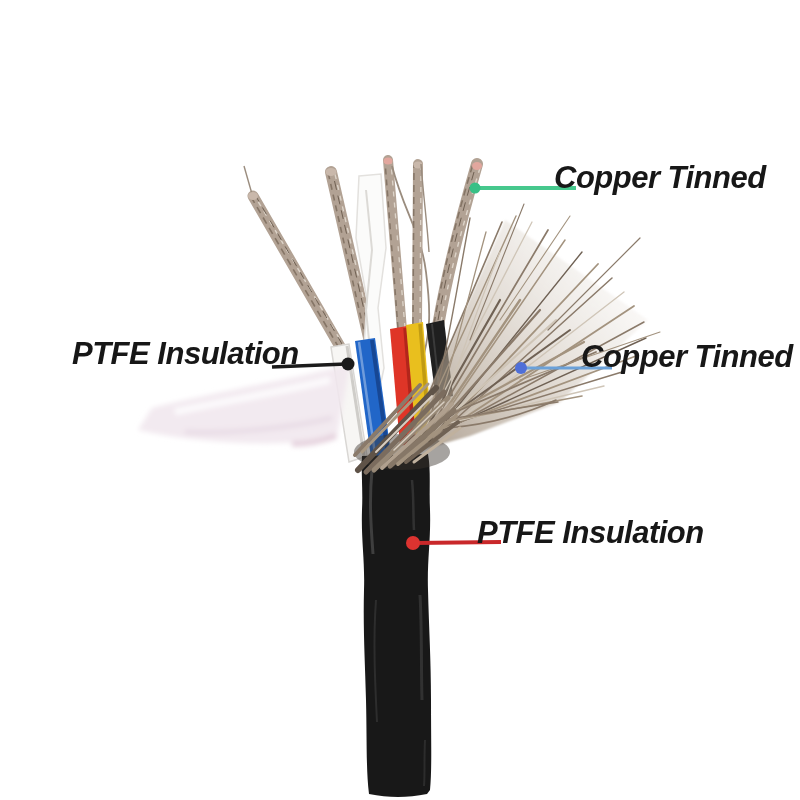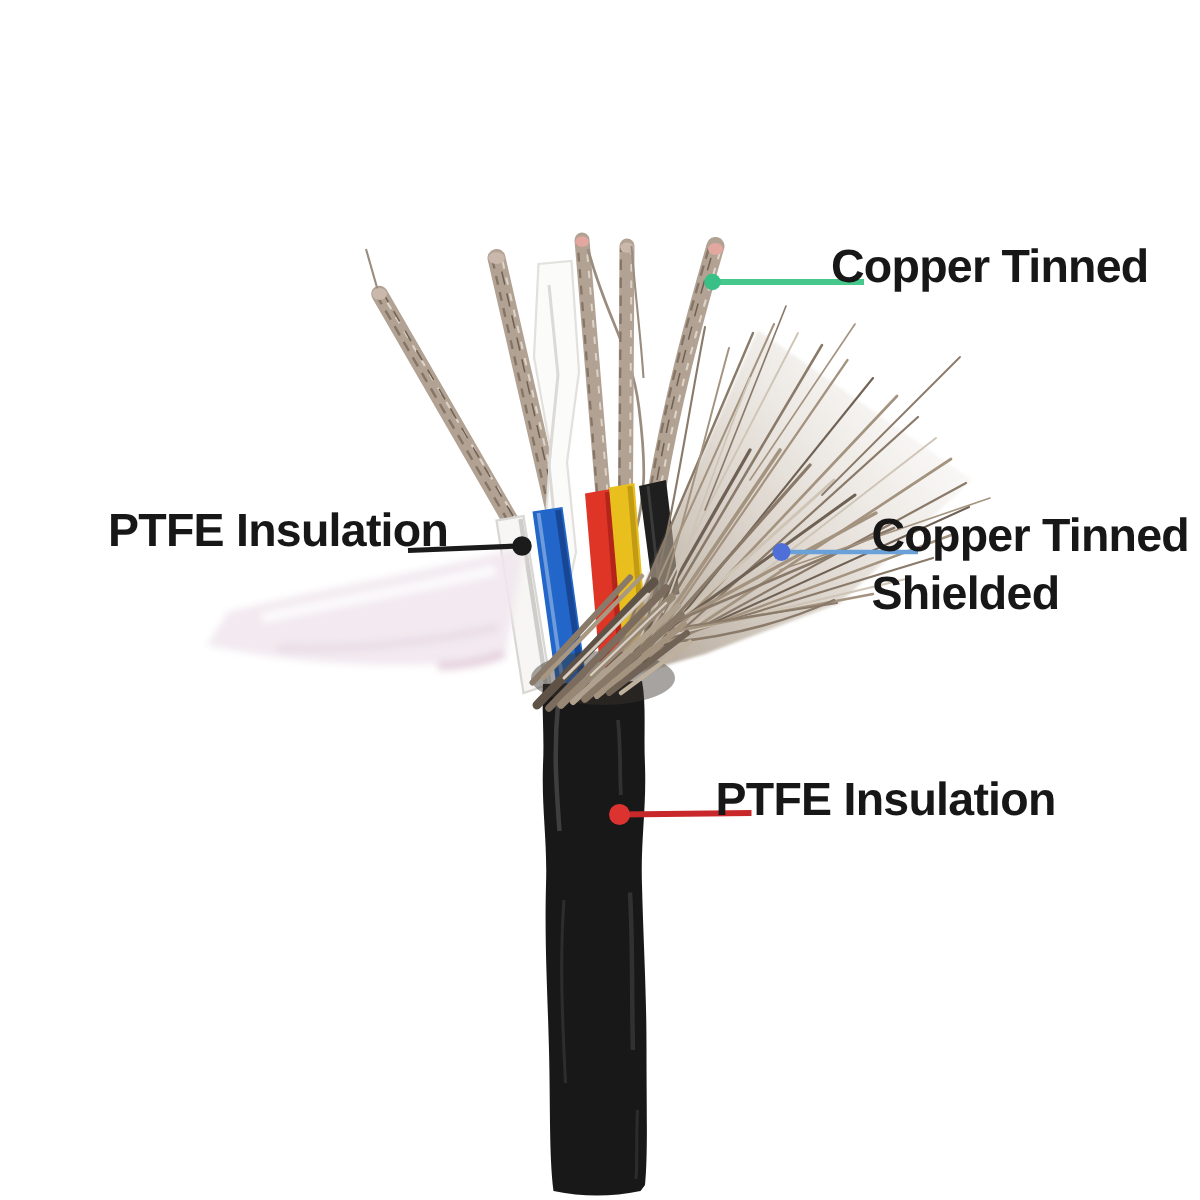--- a/index.html
+++ b/index.html
@@ -1,21 +1,21 @@
 <!DOCTYPE html>
 <html><head>
 <meta charset="utf-8">
 <style>
   html,body{margin:0;padding:0;}
   body{width:800px;height:800px;overflow:hidden;background:#ffffff;
        font-family:"Liberation Sans", sans-serif;}
   #stage{position:relative;width:800px;height:800px;background:#ffffff;}
   #stage svg{position:absolute;left:0;top:0;}
   .label{position:absolute;font-weight:700;font-size:31px;line-height:34px;
-         color:#171717;letter-spacing:-0.5px;white-space:nowrap;}
+         color:#171717;letter-spacing:-0.5px;white-space:nowrap;font-style:italic;}
   .label2{line-height:39px;}
 </style>
 </head>
 <body>
 
 <div id="stage">
 
 <svg width="800" height="800" viewBox="0 0 800 800">
   <defs>
     <linearGradient id="fanGrad" gradientUnits="userSpaceOnUse" x1="410" y1="450" x2="630" y2="270">
@@ -184,18 +184,17 @@
     <circle cx="413" cy="543" r="7" fill="#dc3330"></circle>
   </g>
 </svg>
 
   <div class="label" style="left:554px;top:161px;">Copper Tinned</div>
 
   <div class="label" style="left:72px;top:337px;">PTFE Insulation</div>
 
   <div class="label label2" style="left:581px;top:337px;">
     <div>Copper Tinned</div>
-    <div>Shielded</div>
   </div>
 
   <div class="label" style="left:477px;top:516px;">PTFE Insulation</div>
 
 </div>
 
 </body></html>

